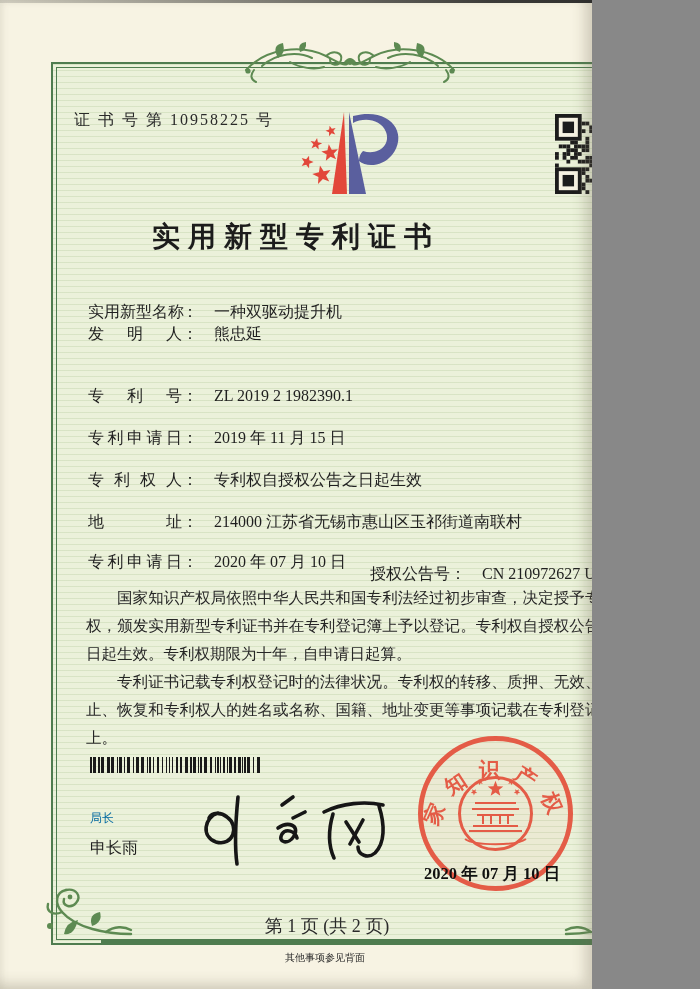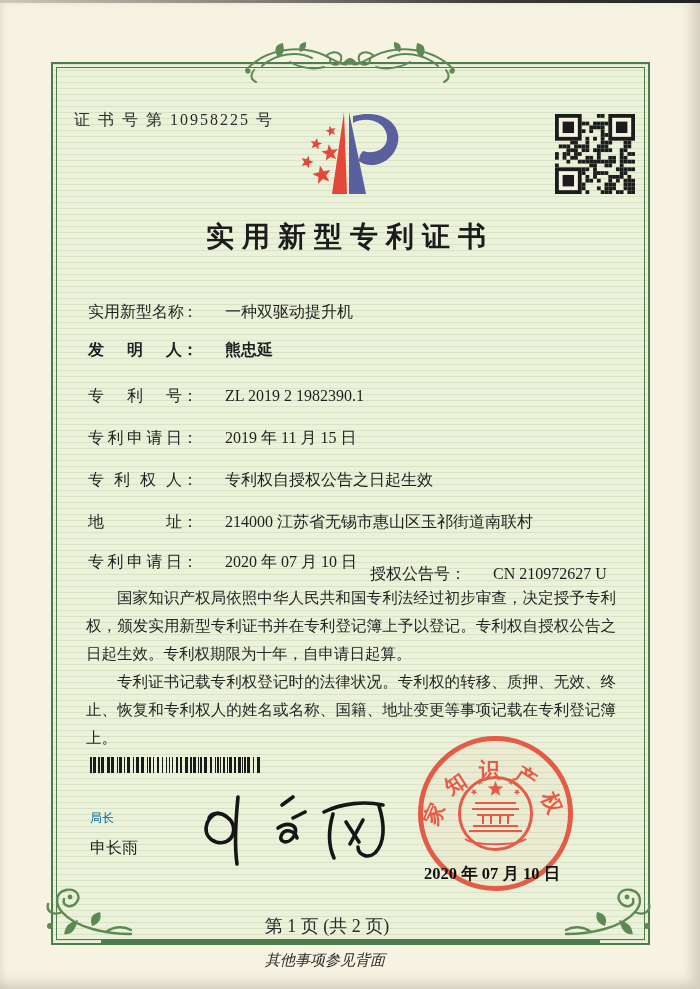--- a/index.html
+++ b/index.html
@@ -1,17 +1,17 @@
 <!DOCTYPE html>
 <html><head>
 <meta charset="utf-8">
 <style>
   html,body{margin:0;padding:0;background:#888;}
   .page{
-    position:relative;width:700px;height:989px;overflow:hidden;
+    position:relative;width:592px;height:989px;overflow:hidden;
     background:var(--paper,#f7f3e3);
     font-family:"Liberation Serif","DejaVu Serif",serif;
     color:#222;
   }
   .page::after{ 
     content:'';position:absolute;inset:0;pointer-events:none;z-index:60;
     box-shadow:inset -8px -6px 12px rgba(110,105,85,.25), inset 3px 2px 6px rgba(110,105,85,.10);
   }
   .scan-edge-top{position:absolute;top:0;left:0;width:700px;height:3px;
     background:linear-gradient(90deg, rgba(40,40,40,.15), rgba(30,30,30,.85) 70%, #222);z-index:61;}
@@ -25,29 +25,29 @@
   }
   .frame::before{content:'';position:absolute;inset:3px;border:1px solid var(--frame-green,#4f7c4f);}
   .frame::after{content:'';position:absolute;left:48px;right:48px;bottom:-1px;height:4px;
     background:var(--frame-green,#4f7c4f);}
   .abs{position:absolute;}
   .cert-no{left:74px;top:110px;font-size:16px;letter-spacing:2px;color:#2a2a2a;}
   .doc-title{left:0;right:0;top:218px;text-align:center;font-size:28px;font-weight:bold;
     letter-spacing:8px;color:#1c1c1c;}
   .row{position:absolute;left:88px;white-space:nowrap;font-size:16px;color:#1f1f1f;}
   .row .lbl{display:inline-block;width:94px;text-align:justify;text-align-last:justify;}
-  .row .val{margin-left:27px;}
+  .row .val{margin-left:16px;}
   .row .pair2{position:absolute;left:282px;top:12px;white-space:nowrap;}
   .paras{left:86px;top:584px;width:530px;font-size:15.5px;line-height:28px;color:#262626;text-align:justify;}
   .paras p{margin:0;text-indent:2em;}
   .director-label{left:90px;top:810px;font-size:12px;color:#0369a1;}
   .director-name{left:90px;top:838px;font-size:16px;color:#1f1f1f;}
   .seal-date{left:424px;top:863px;font-size:16.5px;font-weight:600;color:#101010;z-index:6;}
   .page-info{left:327px;top:914px;transform:translateX(-50%);font-size:18px;color:#2a2a2a;white-space:nowrap;}
-  .back-note{left:325px;top:951px;transform:translateX(-50%);font-size:15px;color:#2a2a2a;white-space:nowrap;font-style:italic;}
+  .back-note{left:325px;top:951px;transform:translateX(-50%);font-size:10px;color:#2a2a2a;white-space:nowrap;}
   .seal-wrap{left:413px;top:731px;z-index:5;opacity:.93;}
   .sig-wrap{left:196px;top:791px;z-index:3;}
   svg{display:block;}
   .hidden-defs{position:absolute;width:0;height:0;overflow:hidden;}
 </style>
 </head>
 <body>
 
 <svg class="hidden-defs" aria-hidden="true">
   <defs>
@@ -267,21 +267,21 @@
       <rect x="68" y="80" width="4" height="4" fill="#1c1c1c"></rect>
       <rect x="76" y="80" width="4" height="4" fill="#1c1c1c"></rect>
       <rect x="80" y="80" width="4" height="4" fill="#1c1c1c"></rect>
     </svg>
 
   <div class="abs doc-title">实用新型专利证书</div>
 
   <div class="row" style="top:302px;">
     <span class="lbl">实用新型名称</span><span>：</span><span class="val">一种双驱动提升机</span>
   </div>
-  <div class="row" style="top:340px;font-weight:bold;">
+  <div class="row" style="top:324px;">
     <span class="lbl">发明人</span><span>：</span><span class="val">熊忠延</span>
   </div>
   <div class="row" style="top:386px;">
     <span class="lbl">专利号</span><span>：</span><span class="val">ZL 2019 2 1982390.1</span>
   </div>
   <div class="row" style="top:428px;">
     <span class="lbl">专利申请日</span><span>：</span><span class="val">2019 年 11 月 15 日</span>
   </div>
   <div class="row" style="top:470px;">
     <span class="lbl">专利权人</span><span>：</span><span class="val">专利权自授权公告之日起生效</span>

